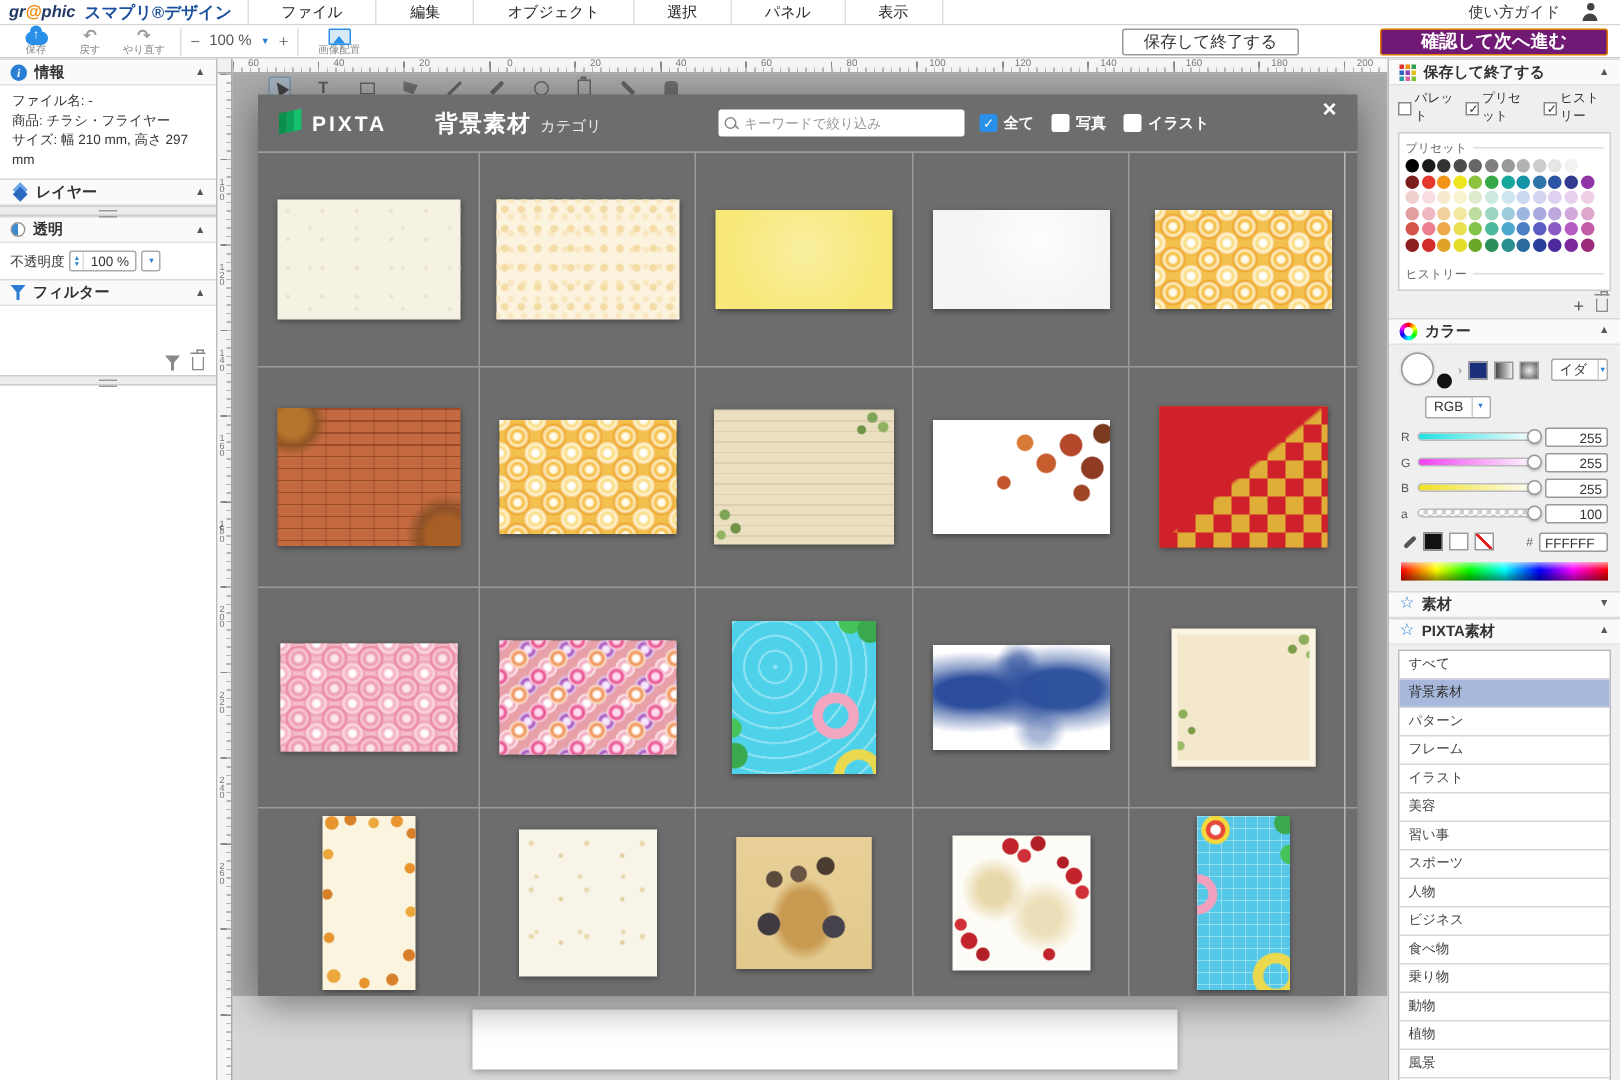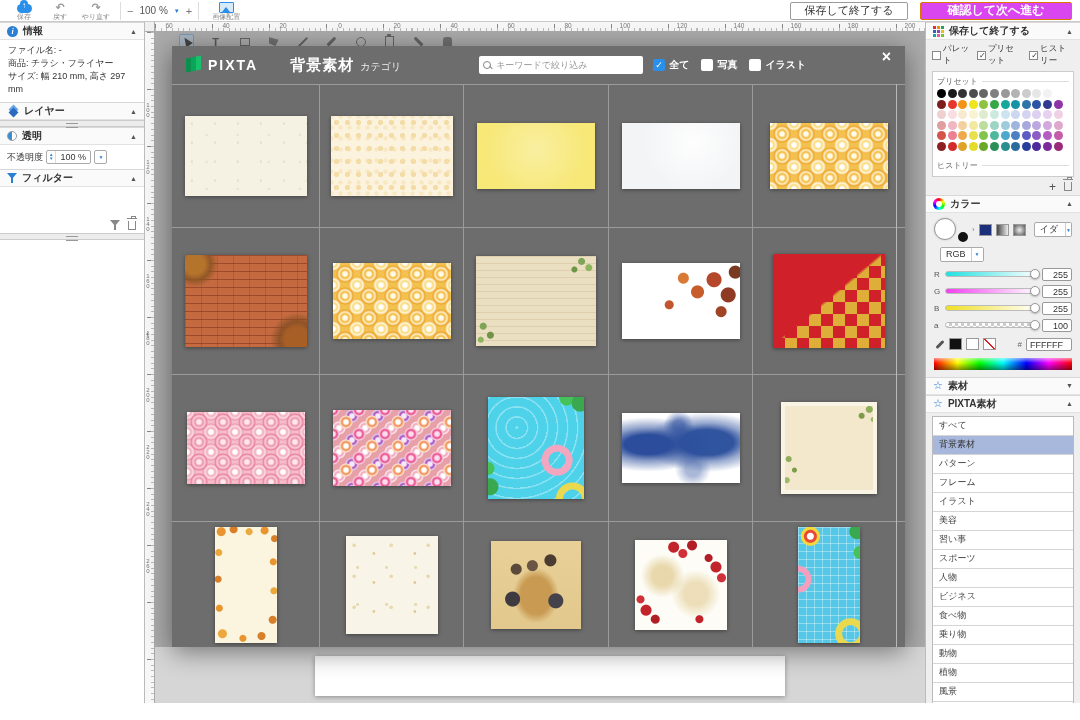--- a/index.html
+++ b/index.html
@@ -29,21 +29,21 @@
   .cloud-icon::after{content:"↑";position:absolute;top:-3px;left:0;width:15px;text-align:center;color:#fff;font-size:8px;font-weight:bold;}
   .arrow-glyph{font-size:11px;line-height:11px;color:#9a9a9a;font-weight:bold;}
   .tsep{width:1px;height:18px;background:#ddd;margin:0 6px;}
   .zoomctl{display:flex;align-items:center;gap:6px;font-size:10px;color:#555;}
   .zoomctl .zbtn{font-size:11px;color:#777;cursor:pointer;}
   .zoomctl .zdrop{color:#2a7fd4;font-size:6px;}
   .imgplace-icon{position:relative;width:15px;height:11px;border:1px solid #2a8fe8;background:#d8eaf8;border-radius:1px;margin-top:1px;}
   .imgplace-icon::after{content:"";position:absolute;bottom:0;left:2px;width:0;height:0;border-left:4px solid transparent;border-right:4px solid transparent;border-bottom:5px solid #2a8fe8;}
   .tb-buttons{margin-left:auto;display:flex;gap:12px;padding-right:2px;}
   .btn-secondary{width:118px;height:18px;background:#fff;border:1px solid #9a9a9a;border-radius:2px;font-size:11px;color:#333;display:flex;align-items:center;justify-content:center;cursor:pointer;}
-  .btn-primary{width:152px;height:18px;background:#d946ef;border:1px solid #e07500;border-radius:2px;font-size:12px;font-weight:bold;color:#fff;display:flex;align-items:center;justify-content:center;cursor:pointer;}
+  .btn-primary{width:152px;height:18px;background:#701a75;border:1px solid #e07500;border-radius:2px;font-size:12px;font-weight:bold;color:#fff;display:flex;align-items:center;justify-content:center;cursor:pointer;margin-left:42px;}
 
   
   .main{display:flex;height:681px;}
   .left-panel{width:145px;background:#fff;border-right:1px solid #bbb;display:flex;flex-direction:column;}
   .right-panel{width:155px;background:#efefef;border-left:1px solid #bbb;display:flex;flex-direction:column;overflow:hidden;}
   .canvas{flex:1;position:relative;background:#d6d6d6;overflow:hidden;}
 
   
   .phead{display:flex;align-items:center;gap:5px;height:18px;padding:0 7px;font-size:10px;font-weight:bold;color:#333;background:#fafafa;border-top:1px solid #d8d8d8;border-bottom:1px solid #e2e2e2;flex:none;}
   .phead .caret{margin-left:auto;font-size:7px;color:#555;}
@@ -191,30 +191,30 @@
   .stroke-ring{position:absolute;right:0;bottom:0;width:9px;height:9px;border:5px solid #111;border-radius:50%;background:transparent;}
   .fill-circle{position:absolute;left:0;top:0;width:22px;height:22px;border-radius:50%;background:#fff;border:1px solid #999;box-shadow:0 0 2px rgba(0,0,0,.2);}
   .flip-glyph{font-size:8px;color:#888;}
   .mini-swatch{width:13px;height:12px;border:1px solid #999;flex:none;cursor:pointer;}
   .ms-navy{background:#1c2f7a;}
   .ms-grad1{background:linear-gradient(90deg,#444,#eee);}
   .ms-grad2{background:radial-gradient(circle,#eee,#555);}
   .mode-select{margin-left:4px;display:flex;align-items:center;height:15px;border:1px solid #aaa;border-radius:2px;background:#fff;overflow:hidden;}
   .mode-select .txt{padding:0 5px;font-size:9px;color:#333;}
   .mode-select .dd{width:12px;height:100%;background:#fff;border-left:1px solid #ccc;display:flex;align-items:center;justify-content:center;font-size:5px;color:#2a7fd4;}
-  .model-row{padding:2px 10px 4px;flex:none;}
+  .model-row{padding:2px 20px 4px;flex:none;}
   .ch-row{display:flex;align-items:center;gap:4px;padding:2px 8px;flex:none;}
   .ch-label{width:7px;font-size:8px;color:#555;flex:none;}
   .track{position:relative;height:6px;flex:1;border:1px solid #bbb;border-radius:3px;}
   .knob{position:absolute;right:-3px;top:-3px;width:10px;height:10px;border-radius:50%;background:#fff;border:1px solid #999;box-shadow:0 1px 2px rgba(0,0,0,.25);}
   .ch-r .track{background:linear-gradient(to right,#20e0e0,#fff);}
   .ch-g .track{background:linear-gradient(to right,#f040f0,#fff);}
   .ch-b .track{background:linear-gradient(to right,#f0e020,#fff);}
   .ch-a .track{background-image:linear-gradient(45deg,#ccc 25%,transparent 25% 75%,#ccc 75%),linear-gradient(45deg,#ccc 25%,transparent 25% 75%,#ccc 75%);background-size:6px 6px;background-position:0 0,3px 3px;background-color:#fff;}
-  .ch-val{width:30px;height:13px;border:1px solid #999;border-radius:2px;background:#fff;font-size:9px;text-align:right;padding:0 3px;line-height:12px;flex:none;}
+  .ch-val{width:42px;height:13px;border:1px solid #999;border-radius:2px;background:#fff;font-size:9px;text-align:right;padding:0 3px;line-height:12px;flex:none;}
   .hex-row{display:flex;align-items:center;gap:4px;padding:4px 8px 2px;flex:none;}
   .dropper-icon{width:11px;height:11px;position:relative;flex:none;cursor:pointer;}
   .dropper-icon::before{content:"";position:absolute;left:1px;top:4px;width:10px;height:3px;background:#555;transform:rotate(-45deg);border-radius:2px;}
   .sw-black{background:#111;}
   .sw-white{background:#fff;}
   .sw-none{background:linear-gradient(45deg,transparent 44%,#e02020 44% 56%,transparent 56%),#fff;}
   .hex-prefix{margin-left:auto;font-size:8px;color:#666;}
   .hex-box{width:46px;height:13px;border:1px solid #999;border-radius:2px;background:#fff;font-size:9px;padding:0 3px;line-height:12px;}
   .rainbow{height:12px;margin:5px 8px 7px;background-image:linear-gradient(to bottom,rgba(255,255,255,.55),rgba(255,255,255,0) 40%,rgba(0,0,0,.45)),linear-gradient(to right,#f00,#ff0 17%,#0f0 33%,#0ff 50%,#00f 67%,#f0f 83%,#f00);flex:none;}
   .star-icon{color:#2a7fd4;font-size:11px;line-height:11px;flex:none;}
@@ -222,20 +222,41 @@
   .plist-item{padding:2.5px 6px;font-size:9px;color:#444;border-bottom:1px solid #d5d5d5;cursor:pointer;}
   .plist-item:last-child{border-bottom:none;}
   .plist-item.selected{background:#a8b8dc;color:#333;}
   .rp-fill{flex:1;}
 </style>
 </head>
 <body>
 
 <div class="app">
 
+  <div class="menubar">
+    <div class="logo">
+      <span class="b1">gr</span>
+        <span class="b2">@</span>
+        <span class="b3">phic</span>
+      <span class="prod">スマプリ®デザイン</span>
+    </div>
+    <div class="menu-items">
+
+    <div class="menu-item">ファイル</div>
+        <div class="menu-item">編集</div>
+        <div class="menu-item">オブジェクト</div>
+        <div class="menu-item">選択</div>
+        <div class="menu-item">パネル</div>
+        <div class="menu-item">表示</div>
+      </div>
+    <div class="menubar-right">
+      <span>使い方ガイド</span>
+      <span class="person-icon"></span>
+    </div>
+  </div>
 
   <div class="toolbar">
     <div class="tool">
       <span class="cloud-icon"></span>
       <span class="tlabel">保存</span>
     </div>
     <div class="tool">
       <span class="arrow-glyph">↶</span>
       <span class="tlabel">戻す</span>
     </div>

